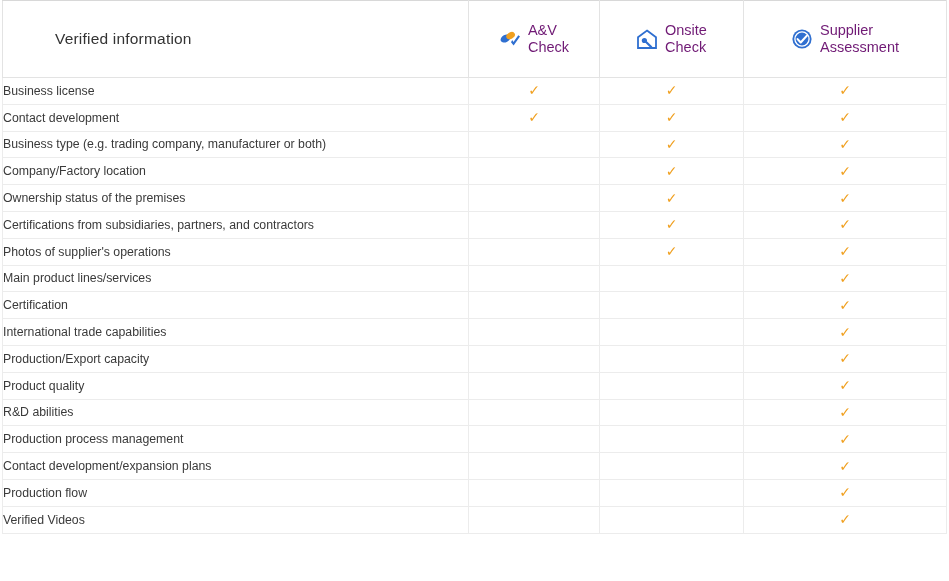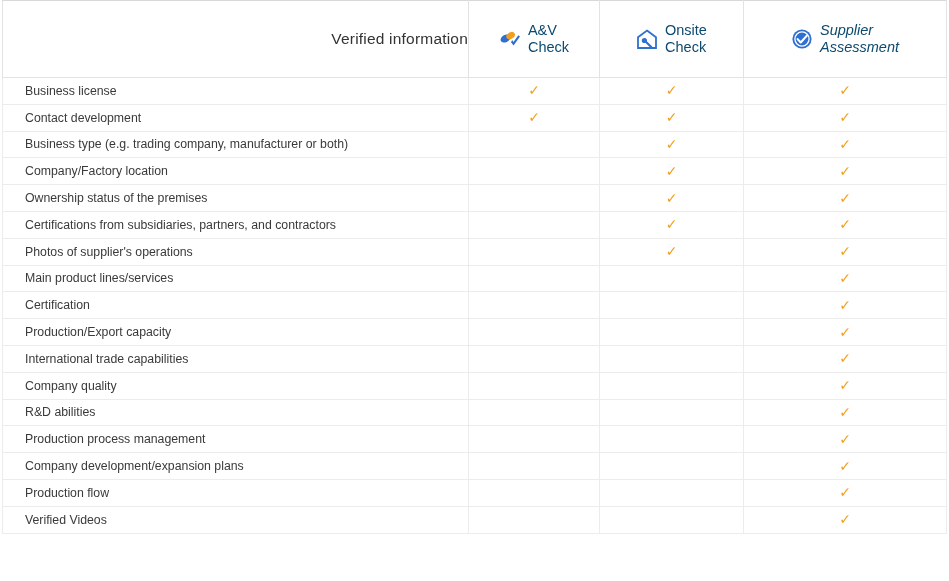--- a/index.html
+++ b/index.html
@@ -32,61 +32,60 @@
 
   thead th {
     border: 1px solid #e3e3e3;
     border-top: 1px solid #d8d8d8;
     background: #ffffff;
     height: 76px;
     vertical-align: middle;
     padding: 0;
   }
   thead th.feature-head {
-    text-align: right;
+    text-align: left;
     padding-left: 52px;
     font-size: 15.5px;
     font-weight: normal;
     color: #333333;
     letter-spacing: .2px;
   }
   .head-inner {
     display: flex;
     align-items: center;
     justify-content: center;
     gap: 7px;
     padding: 0 10px;
   }
   .head-label {
     font-size: 14.5px;
     font-weight: normal;
-    color: #0c4a6e;
+    color: #701a75;
     line-height: 17px;
     text-align: left;
     white-space: pre-line;
   }
-  .head-label.wide { text-align: left; font-style: italic; }
+  .head-label.wide { text-align: left; }
 
   
   .ico {
     flex: 0 0 auto;
     display: inline-block;
     line-height: 0;
   }
   .ico svg { display: block; }
 
   tbody td {
     border: 1px solid #ececec;
     height: 25.8px;
     padding: 0;
     font-size: 12.3px;
     color: #3a3a3a;
   }
   tbody td.feature {
-    padding-left: 22px;
     text-align: left;
     white-space: nowrap;
     overflow: hidden;
     text-overflow: ellipsis;
   }
   tbody td.mark {
     text-align: center;
     vertical-align: middle;
   }
   .check {
@@ -202,51 +201,51 @@
           <td class="mark"></td>
           <td class="mark"><span class="check" style="color: rgb(240, 160, 32);">✓</span></td>
         </tr>
         <tr>
           <td class="feature">Certification</td>
           <td class="mark"></td>
           <td class="mark"></td>
           <td class="mark"><span class="check" style="color: rgb(240, 160, 32);">✓</span></td>
         </tr>
         <tr>
+          <td class="feature">International trade capabilities</td>
+          <td class="mark"></td>
+          <td class="mark"></td>
+          <td class="mark"><span class="check" style="color: rgb(240, 160, 32);">✓</span></td>
+        </tr>
+        <tr>
           <td class="feature">Production/Export capacity</td>
           <td class="mark"></td>
           <td class="mark"></td>
           <td class="mark"><span class="check" style="color: rgb(240, 160, 32);">✓</span></td>
         </tr>
         <tr>
-          <td class="feature">International trade capabilities</td>
-          <td class="mark"></td>
-          <td class="mark"></td>
-          <td class="mark"><span class="check" style="color: rgb(240, 160, 32);">✓</span></td>
-        </tr>
-        <tr>
-          <td class="feature">Company quality</td>
+          <td class="feature">Product quality</td>
           <td class="mark"></td>
           <td class="mark"></td>
           <td class="mark"><span class="check" style="color: rgb(240, 160, 32);">✓</span></td>
         </tr>
         <tr>
           <td class="feature">R&amp;D abilities</td>
           <td class="mark"></td>
           <td class="mark"></td>
           <td class="mark"><span class="check" style="color: rgb(240, 160, 32);">✓</span></td>
         </tr>
         <tr>
           <td class="feature">Production process management</td>
           <td class="mark"></td>
           <td class="mark"></td>
           <td class="mark"><span class="check" style="color: rgb(240, 160, 32);">✓</span></td>
         </tr>
         <tr>
-          <td class="feature">Company development/expansion plans</td>
+          <td class="feature">Contact development/expansion plans</td>
           <td class="mark"></td>
           <td class="mark"></td>
           <td class="mark"><span class="check" style="color: rgb(240, 160, 32);">✓</span></td>
         </tr>
         <tr>
           <td class="feature">Production flow</td>
           <td class="mark"></td>
           <td class="mark"></td>
           <td class="mark"><span class="check" style="color: rgb(240, 160, 32);">✓</span></td>
         </tr>

